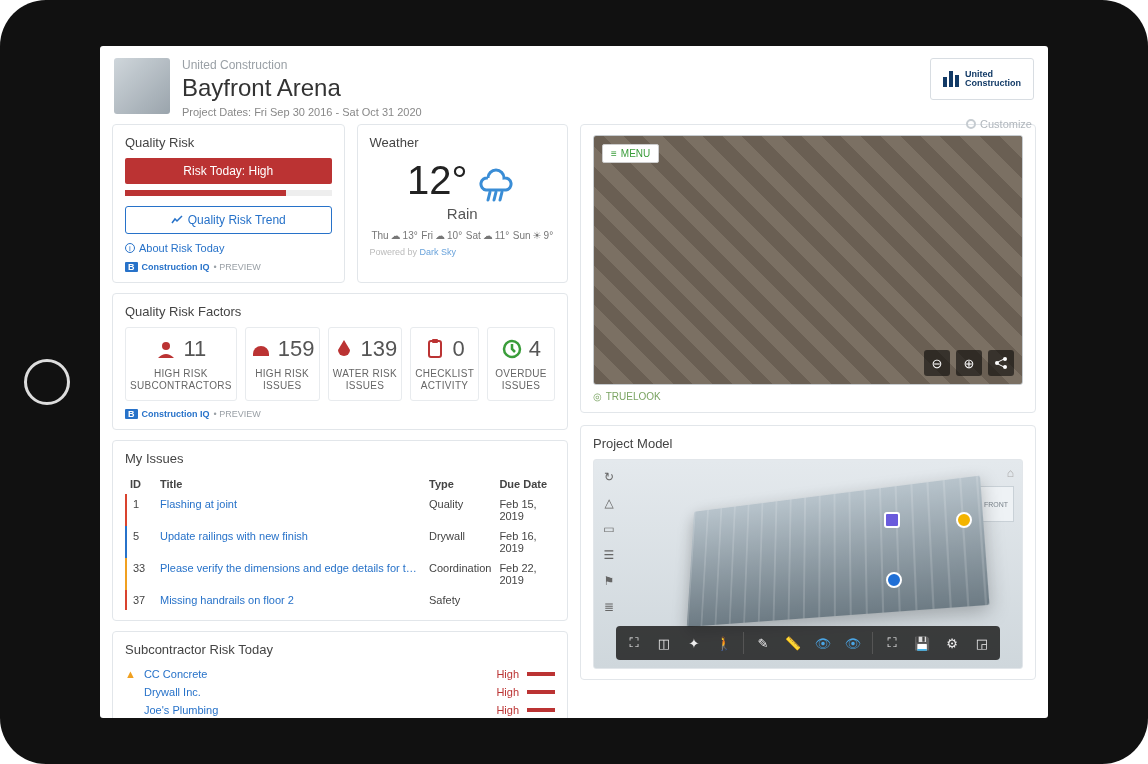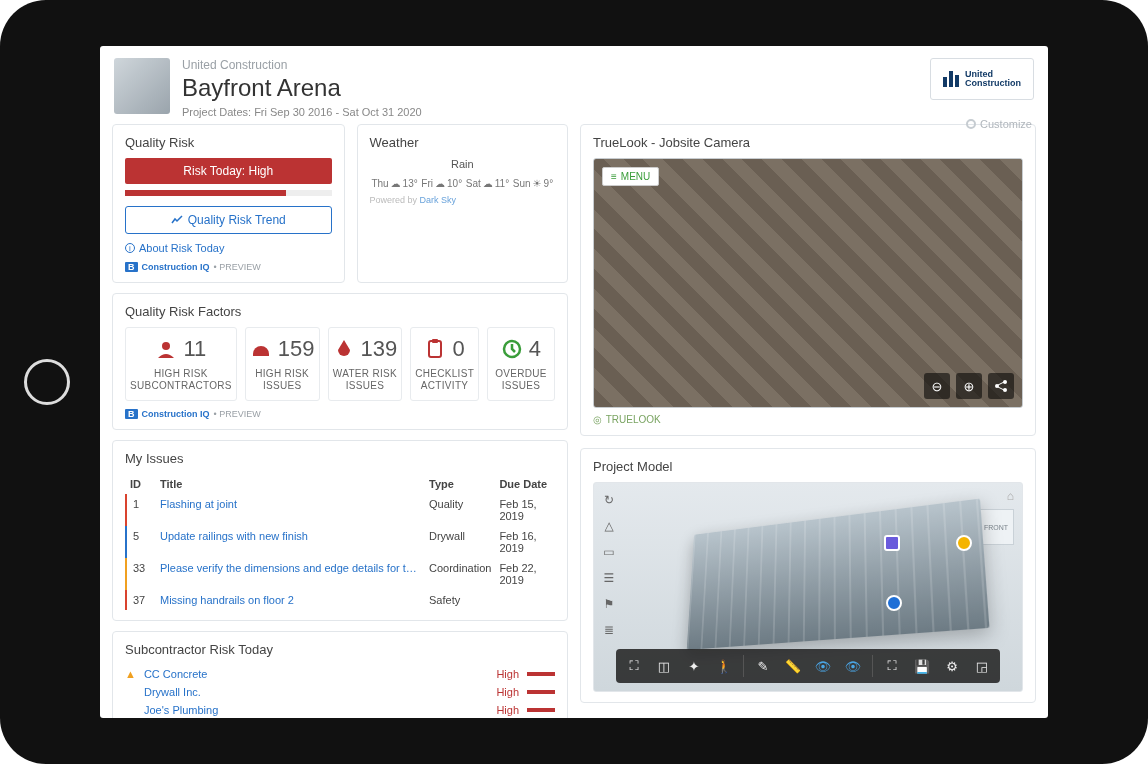--- a/index.html
+++ b/index.html
@@ -31,21 +31,21 @@
   .riskbanner { background:#b33; color:#fff; text-align:center; font-size:12px; padding:6px 0; border-radius:2px; }
   .riskbar { height:6px; background:#eee; margin-top:6px; position:relative; }
   .riskbar .fill { position:absolute; left:0; top:0; bottom:0; background:#b33; }
   .trendbtn { width:100%; border:1.5px solid #2772c9; color:#2772c9; background:#fff; font-size:12px; padding:6px 0; margin-top:10px; border-radius:3px; display:flex; align-items:center; justify-content:center; gap:5px; }
   .about { font-size:11px; color:#2772c9; margin-top:8px; display:flex; align-items:center; gap:4px; }
   .ciq { font-size:9px; color:#9aa0a6; margin-top:8px; display:flex; align-items:center; gap:4px; }
   .ciq b { color:#2772c9; font-weight:700; }
   
   .wbig { display:flex; align-items:flex-start; justify-content:center; gap:6px; }
   .wtemp { font-size:40px; font-weight:300; color:#222; }
-  .wcond { text-align:center; font-size:11px; color:#555; margin-top:2px; }
+  .wcond { text-align:center; font-size:15px; color:#555; margin-top:2px; }
   .wdays { display:flex; justify-content:space-around; margin-top:8px; font-size:10px; color:#777; }
   .wday { display:flex; flex-direction:row; align-items:center; gap:2px; }
   .powered { font-size:9px; color:#bbb; margin-top:6px; }
   .powered a { color:#6aa3db; text-decoration:none; }
   
   .rfacts { display:grid; grid-template-columns: repeat(5, 1fr); gap:8px; }
   .rfact { border:1px solid #e8ebee; border-radius:3px; padding:8px 4px; text-align:center; }
   .rfact .top { display:flex; align-items:center; justify-content:center; gap:6px; }
   .rfact .num { font-size:22px; color:#555; font-weight:300; }
   .rfact .lab { font-size:10px; color:#666; letter-spacing:.03em; margin-top:6px; line-height:1.2; }
@@ -147,20 +147,29 @@
               </div>
               <div class="ciq">
                 <span style="background:#2772c9;color:#fff;padding:0 3px;font-weight:700;border-radius:1px">B</span>
                 <b>Construction IQ</b>
                 <span>• PREVIEW</span>
               </div>
             </div>
 
             <div class="card">
               <div class="ctitle">Weather</div>
+              <div class="wbig">
+                <span class="wtemp">12°</span>
+                <svg width="44" height="44" viewBox="0 0 44 44">
+                  <path d="M14 20 a8 8 0 1 1 16 0 a6 6 0 1 1 2 12 h-20 a6 6 0 1 1 2-12" fill="none" stroke="#3a8dd6" stroke-width="3"></path>
+                  <line x1="16" y1="34" x2="14" y2="42" stroke="#3a8dd6" stroke-width="3" stroke-linecap="round"></line>
+                  <line x1="22" y1="34" x2="20" y2="42" stroke="#3a8dd6" stroke-width="3" stroke-linecap="round"></line>
+                  <line x1="28" y1="34" x2="26" y2="42" stroke="#3a8dd6" stroke-width="3" stroke-linecap="round"></line>
+                </svg>
+              </div>
               <div class="wcond">Rain</div>
               <div class="wdays">
                 <div class="wday">
                     <span>Thu</span>
                     <span>☁</span>
                     <span>13°</span>
                   </div>
                 <div class="wday">
                     <span>Fri</span>
                     <span>☁</span>
@@ -310,21 +319,20 @@
                 <span class="lvl">High</span>
                 <span class="bar"></span>
               </div>
 
           </div>
         </div>
 
         <div class="rightcol">
 
           <div class="card camwrap">
-            <div class="ctitle">TrueLook - Jobsite Camera</div>
             <div class="cambox">
               <div class="menubtn">
                 <span>≡</span>
                 <span>MENU</span>
               </div>
               <div class="camtools">
                 <div class="t">⊖</div>
                 <div class="t">⊕</div>
                 <div class="t">
                   <svg width="14" height="14">

